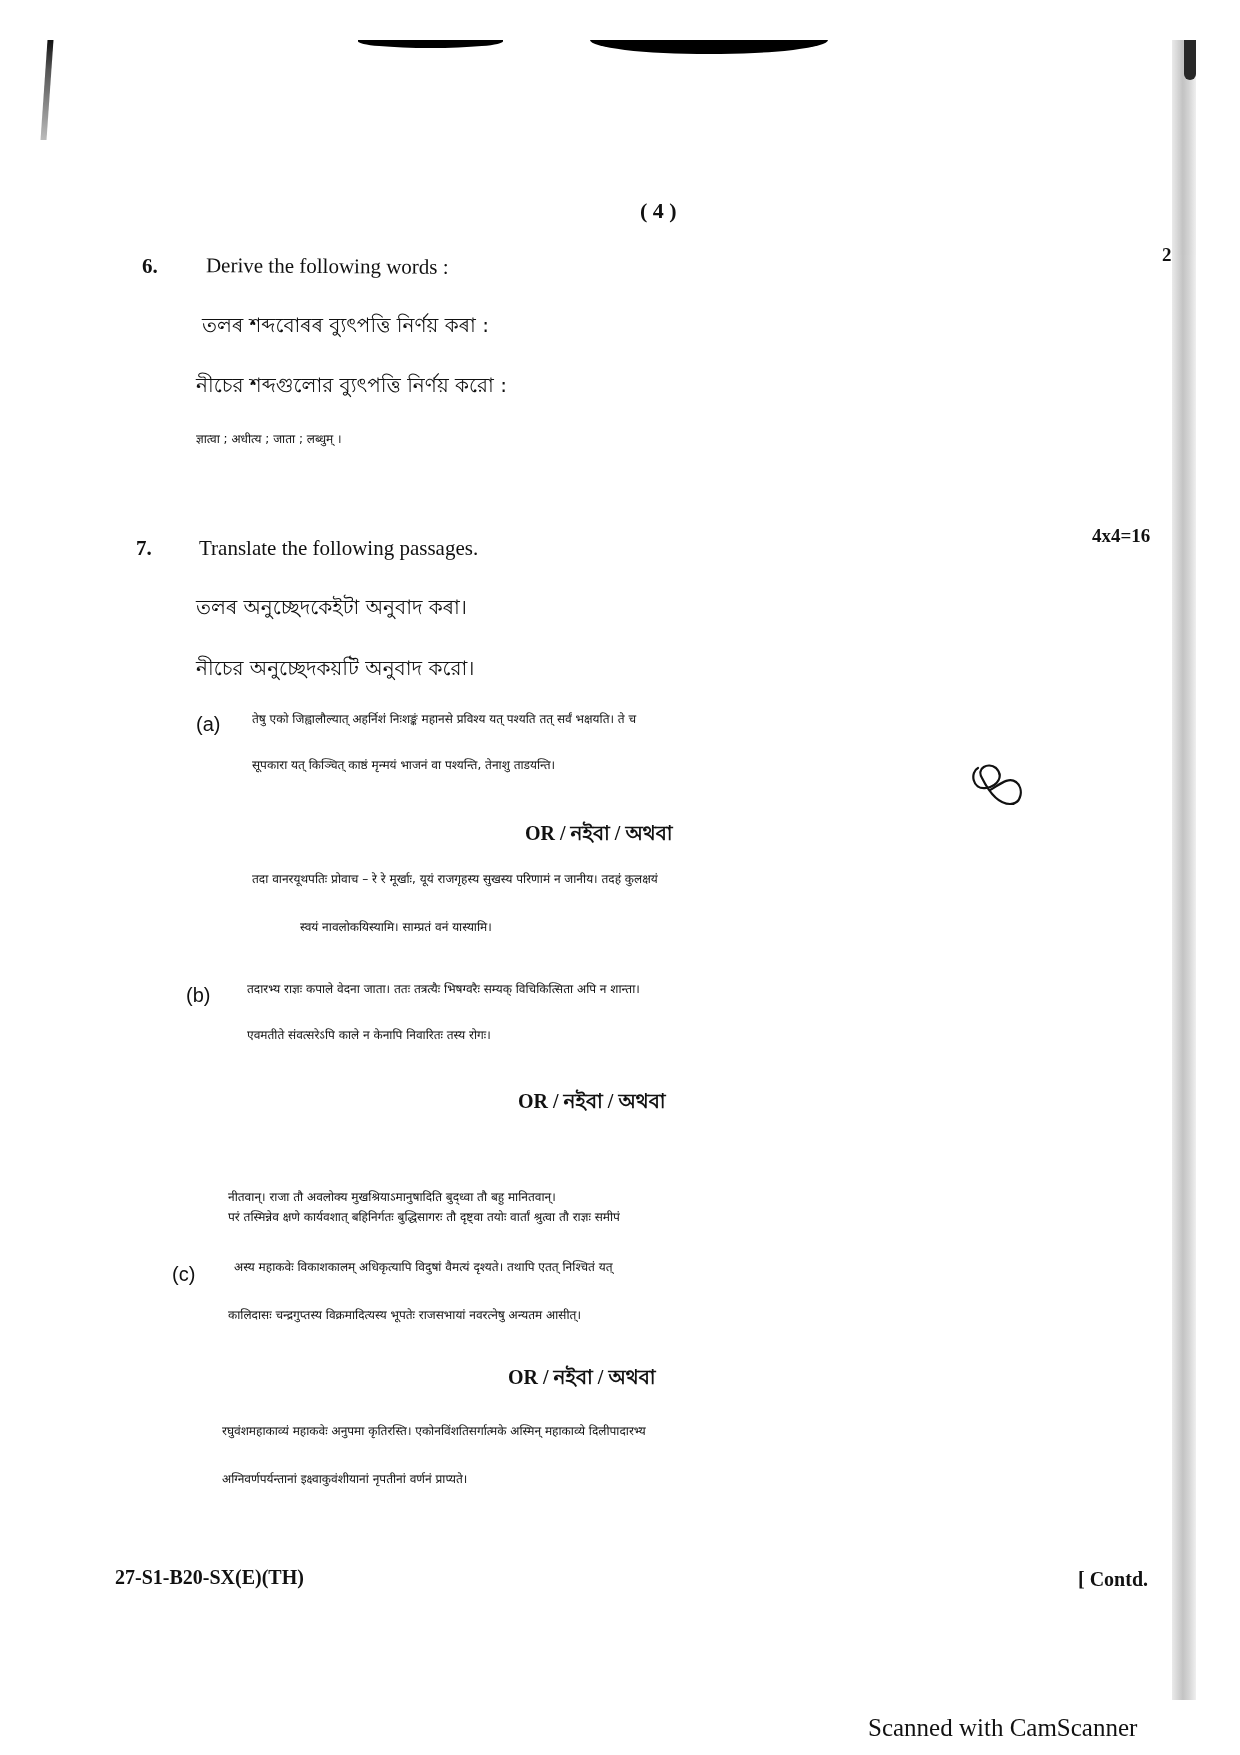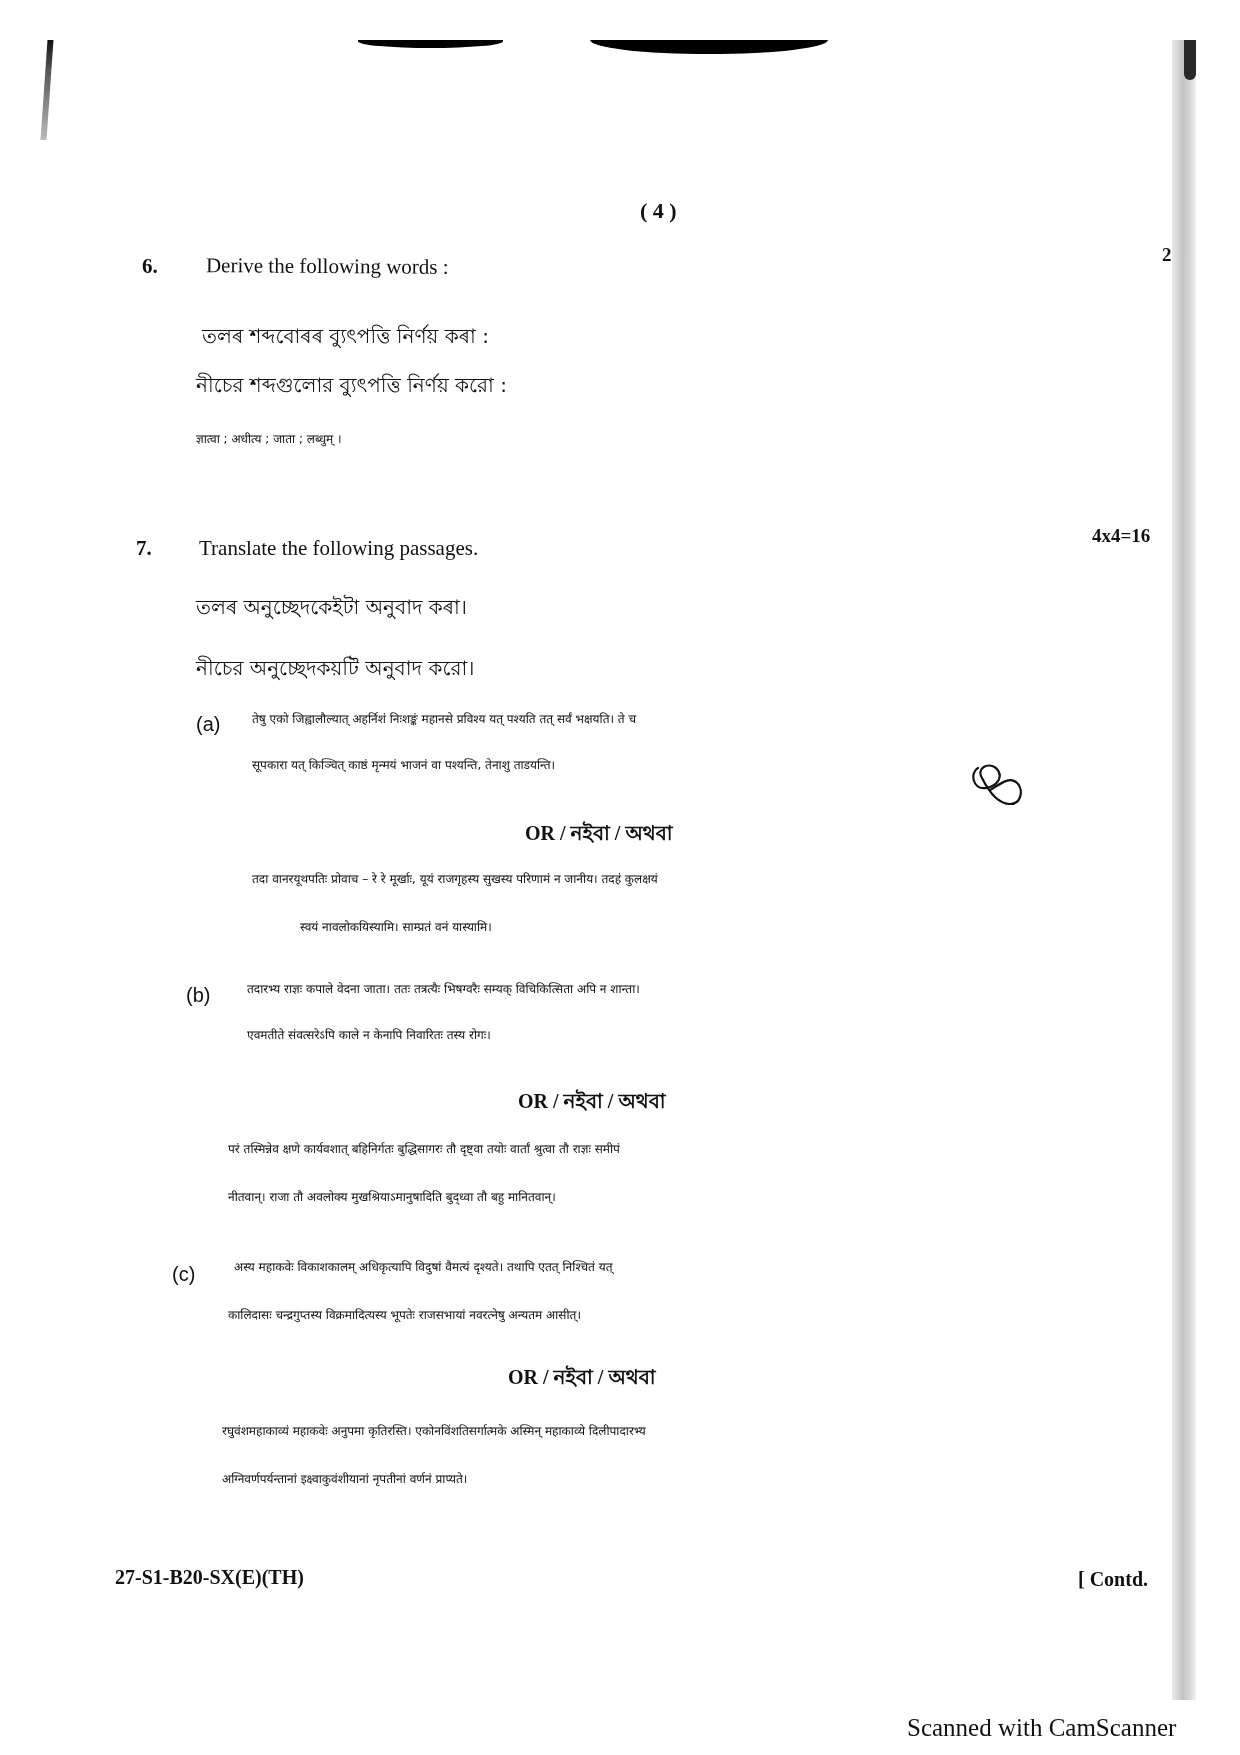--- a/index.html
+++ b/index.html
@@ -51,21 +51,21 @@
 <div class="page-edge-right"></div>
 <div class="top-blot-1"></div>
 <div class="top-blot-2"></div>
 
 <div class="abs page-num">( 4 )</div>
 
 <section>
   <div class="abs q-num" style="left:142px; top:254px;">6.</div>
   <div class="abs q-title" style="left:206px; top:254px; transform:rotate(0.4deg);">Derive the following words :</div>
   <div class="abs marks" style="left:1162px; top:244px;">2</div>
-  <div class="abs vern" style="left:202px; top:310px;margin-top:11px;">তলৰ শব্দবোৰৰ ব্যুৎপত্তি নিৰ্ণয় কৰা :</div>
+  <div class="abs vern" style="left:202px; top:310px;">তলৰ শব্দবোৰৰ ব্যুৎপত্তি নিৰ্ণয় কৰা :</div>
   <div class="abs vern" style="left:196px; top:370px;">নীচের শব্দগুলোর ব্যুৎপত্তি নির্ণয় করো :</div>
   <div class="abs skt" style="left:196px; top:430px;">ज्ञात्वा ; अधीत्य ; जाता ; लब्धुम् ।</div>
 </section>
 
 <section>
   <div class="abs q-num" style="left:136px; top:536px;">7.</div>
   <div class="abs q-title" style="left:199px; top:536px;">Translate the following passages.</div>
   <div class="abs marks" style="left:1092px; top:525px;">4x4=16</div>
   <div class="abs vern" style="left:196px; top:592px;">তলৰ অনুচ্ছেদকেইটা অনুবাদ কৰা।</div>
   <div class="abs vern" style="left:196px; top:653px;">নীচের অনুচ্ছেদকয়টি অনুবাদ করো।</div>
@@ -77,21 +77,21 @@
     <div class="abs or-line" style="left:525px; top:818px;">OR / নইবা / অথবা</div>
     <div class="abs skt" style="left:252px; top:870px;">तदा वानरयूथपतिः प्रोवाच – रे रे मूर्खाः, यूयं राजगृहस्य सुखस्य परिणामं न जानीय। तदहं कुलक्षयं</div>
     <div class="abs skt" style="left:252px; top:918px;margin-left:48px;">स्वयं नावलोकयिस्यामि। साम्प्रतं वनं यास्यामि।</div>
   </div>
 
   <div>
     <div class="abs sub-label" style="left:186px; top:984px;">(b)</div>
     <div class="abs skt" style="left:247px; top:980px;">तदारभ्य राज्ञः कपाले वेदना जाता। ततः तत्रत्यैः भिषग्वरैः सम्यक् विचिकित्सिता अपि न शान्ता।</div>
     <div class="abs skt" style="left:247px; top:1026px;">एवमतीते संवत्सरेऽपि काले न केनापि निवारितः तस्य रोगः।</div>
     <div class="abs or-line" style="left:518px; top:1086px;">OR / নইবা / অথবা</div>
-    <div class="abs skt" style="left:228px; top:1140px;">परं तस्मिन्नेव क्षणे कार्यवशात् बहिनिर्गतः बुद्धिसागरः तौ दृष्ट्वा तयोः वार्तां श्रुत्वा तौ राज्ञः समीपं</div>
+    <div class="abs skt" style="left:228px; top:1208px;">परं तस्मिन्नेव क्षणे कार्यवशात् बहिनिर्गतः बुद्धिसागरः तौ दृष्ट्वा तयोः वार्तां श्रुत्वा तौ राज्ञः समीपं</div>
     <div class="abs skt" style="left:228px; top:1188px;">नीतवान्। राजा तौ अवलोक्य मुखश्रियाऽमानुषादिति बुद्ध्वा तौ बहु मानितवान्।</div>
   </div>
 
   <div>
     <div class="abs sub-label" style="left:172px; top:1263px;">(c)</div>
     <div class="abs skt" style="left:234px; top:1258px;">अस्य महाकवेः विकाशकालम् अधिकृत्यापि विदुषां वैमत्यं दृश्यते। तथापि एतत् निश्चितं यत्</div>
     <div class="abs skt" style="left:228px; top:1306px;">कालिदासः चन्द्रगुप्तस्य विक्रमादित्यस्य भूपतेः राजसभायां नवरत्नेषु अन्यतम आसीत्।</div>
     <div class="abs or-line" style="left:508px; top:1362px;">OR / নইবা / অথবা</div>
     <div class="abs skt" style="left:222px; top:1422px;">रघुवंशमहाकाव्यं महाकवेः अनुपमा कृतिरस्ति। एकोनविंशतिसर्गात्मके अस्मिन् महाकाव्ये दिलीपादारभ्य</div>
     <div class="abs skt" style="left:222px; top:1470px;">अग्निवर्णपर्यन्तानां इक्ष्वाकुवंशीयानां नृपतीनां वर्णनं प्राप्यते।</div>
@@ -100,13 +100,13 @@
 
 <svg class="scribble" viewBox="0 0 70 50">
   <path d="M10 8 C 2 12, 4 30, 18 28 C 30 26, 36 16, 28 8 C 20 2, 8 8, 14 18 C 20 30, 30 44, 42 44 C 54 44, 56 28, 48 22 C 40 16, 30 26, 22 30" fill="none" stroke="#111" stroke-width="2.2" stroke-linecap="round"></path>
 </svg>
 
 <footer>
   <div class="abs footer-code" style="left:94px; top:1566px;margin-left:21px;">27-S1-B20-SX(E)(TH)</div>
   <div class="abs footer-contd" style="left:1078px; top:1568px;">[ Contd.</div>
 </footer>
 
-<div class="abs watermark" style="left:868px; top:1714px;margin-left:39px;">Scanned with CamScanner</div>
+<div class="abs watermark" style="left:868px; top:1714px;">Scanned with CamScanner</div>
 
 </body></html>

